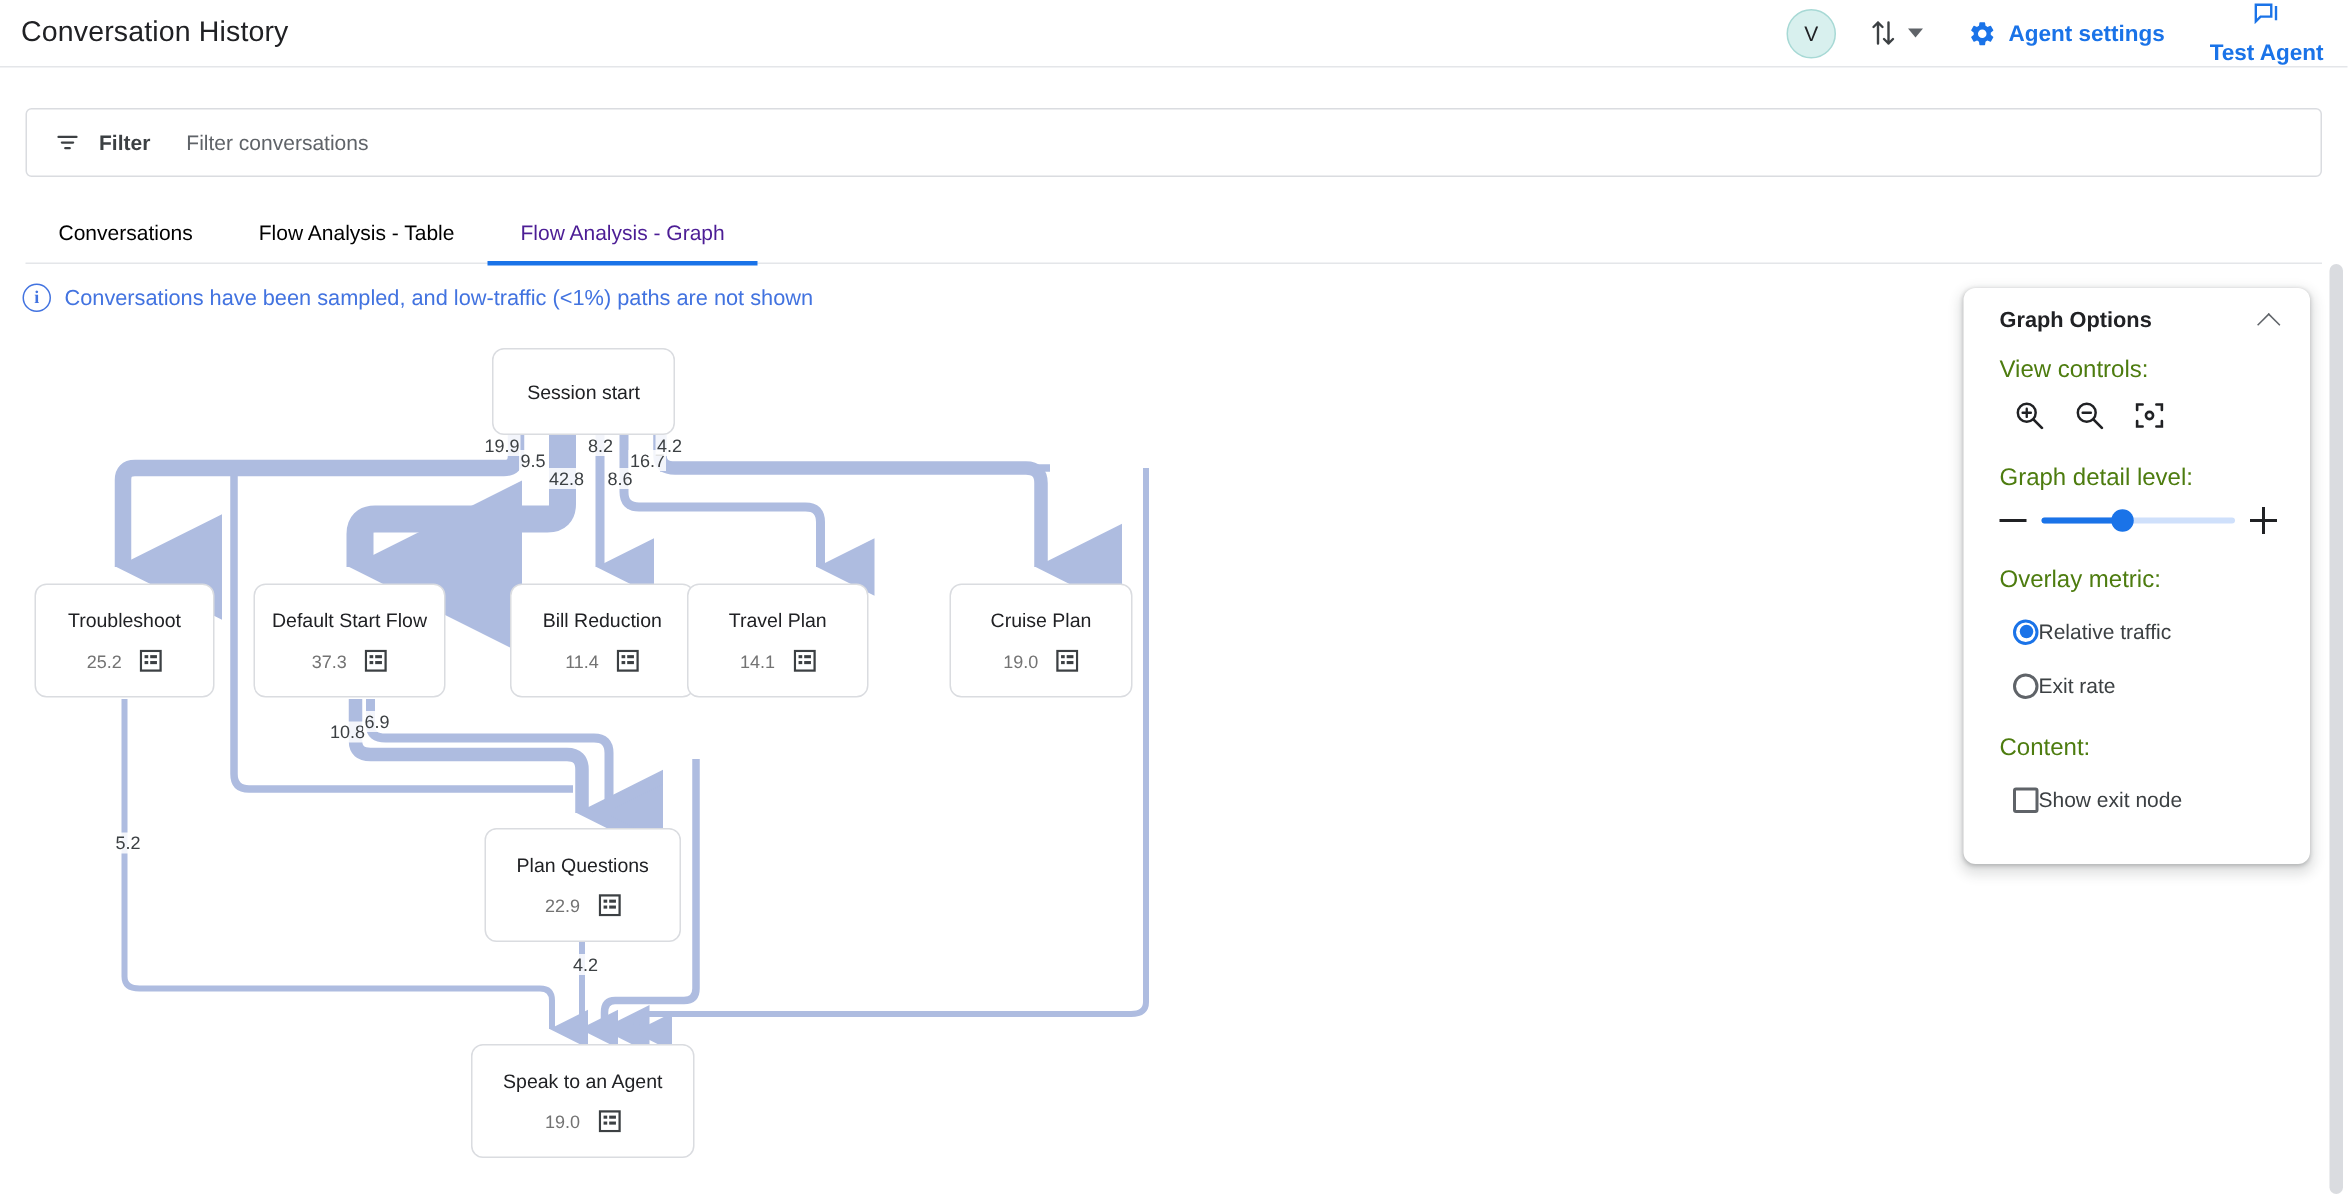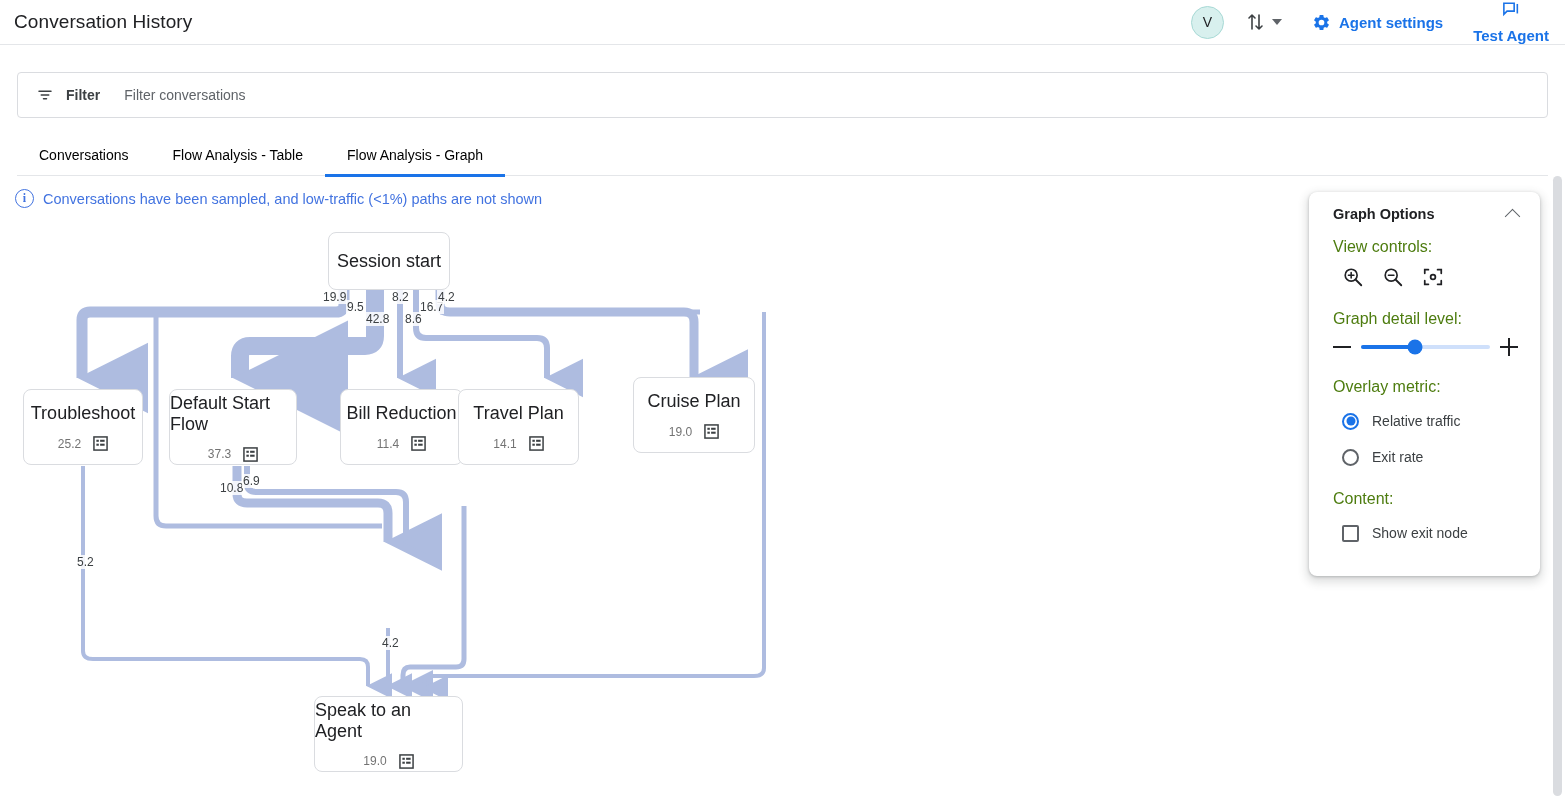--- a/index.html
+++ b/index.html
@@ -89,21 +89,21 @@
     border-bottom: 1px solid #e4e6e9;
   }
   .tab {
     height: 42px;
     display: flex; align-items: center; justify-content: center;
     font-size: 14px; color: #000000;
     cursor: pointer;
     padding: 0 22px;
     position: relative;
   }
-  .tab.active { color: #000000; }
+  .tab.active { color: #4c1d95; }
   .tab.active::after {
     content: ""; position: absolute;
     left: 0; right: 0; bottom: -1px; height: 3px;
     background: #1a73e8;
   }
 
   
   .notice {
     position: absolute; left: 15px; top: 189px;
     display: flex; align-items: center; gap: 9px;
@@ -129,21 +129,21 @@
   .node {
     position: absolute;
     background: #fff;
     border: 1px solid #dadce0;
     border-radius: 8px;
     display: flex; flex-direction: column;
     align-items: center; justify-content: center;
     cursor: pointer;
     z-index: 5;
   }
-  .node-title { font-size: 18px; color: #202124; }
+  .node-title { font-size: 13px; color: #202124; }
   .node-meta {
     display: flex; align-items: center; gap: 12px;
     margin-top: 12px;
   }
   .node-value { font-size: 12px; color: #737373; }
   .list-icon { width: 15px; height: 15px; display: block; }
 
   .edge-label {
     position: absolute;
     font-size: 12px; color: #3c4043;
@@ -203,21 +203,21 @@
     width: 42%; background: #1a73e8; border-radius: 2px;
   }
   .slider-thumb {
     position: absolute; left: 42%; top: 50%;
     width: 15px; height: 15px; border-radius: 50%;
     background: #1a73e8; transform: translate(-50%,-50%);
     cursor: pointer;
   }
 
   .radio-row, .check-row {
-    display: flex; align-items: center; gap: 13px;
+    display: flex; align-items: center; 
     margin-bottom: 6px; padding-left: 9px; cursor: pointer;
     height: 30px;
   }
   .radio {
     width: 17px; height: 17px; border-radius: 50%;
     border: 2px solid #5f6368; flex: none;
     position: relative;
   }
   .radio.checked { border-color: #1a73e8; }
   .radio.checked::after {
@@ -394,34 +394,47 @@
       <svg class="list-icon" viewBox="0 0 16 16">
         <rect x="1" y="1" width="14" height="14" fill="none" stroke="#3c4043" stroke-width="1.6"></rect>
         <rect x="3.6" y="4" width="2.6" height="2.2" fill="#3c4043"></rect>
         <rect x="3.6" y="8.2" width="2.6" height="2.2" fill="#3c4043"></rect>
         <rect x="7.6" y="4" width="4.8" height="2.2" fill="#3c4043"></rect>
         <rect x="7.6" y="8.2" width="4.8" height="2.2" fill="#3c4043"></rect>
       </svg>
     </div>
   </div>
 
-  <div class="node" style="left:633px; top:161px; width:122px; height:76px;">
+  <div class="node" style="left:633px; top:173px; width:122px; height:76px;">
     <div class="node-title">Cruise Plan</div>
     <div class="node-meta">
       <span class="node-value">19.0</span>
       <svg class="list-icon" viewBox="0 0 16 16">
         <rect x="1" y="1" width="14" height="14" fill="none" stroke="#3c4043" stroke-width="1.6"></rect>
         <rect x="3.6" y="4" width="2.6" height="2.2" fill="#3c4043"></rect>
         <rect x="3.6" y="8.2" width="2.6" height="2.2" fill="#3c4043"></rect>
         <rect x="7.6" y="4" width="4.8" height="2.2" fill="#3c4043"></rect>
         <rect x="7.6" y="8.2" width="4.8" height="2.2" fill="#3c4043"></rect>
       </svg>
     </div>
   </div>
 
+  <div class="node" style="left:323px; top:336px; width:131px; height:76px;">
+    <div class="node-title">Plan Questions</div>
+    <div class="node-meta">
+      <span class="node-value">22.9</span>
+      <svg class="list-icon" viewBox="0 0 16 16">
+        <rect x="1" y="1" width="14" height="14" fill="none" stroke="#3c4043" stroke-width="1.6"></rect>
+        <rect x="3.6" y="4" width="2.6" height="2.2" fill="#3c4043"></rect>
+        <rect x="3.6" y="8.2" width="2.6" height="2.2" fill="#3c4043"></rect>
+        <rect x="7.6" y="4" width="4.8" height="2.2" fill="#3c4043"></rect>
+        <rect x="7.6" y="8.2" width="4.8" height="2.2" fill="#3c4043"></rect>
+      </svg>
+    </div>
+  </div>
 
   <div class="node" style="left:314px; top:480px; width:149px; height:76px;">
     <div class="node-title">Speak to an Agent</div>
     <div class="node-meta">
       <span class="node-value">19.0</span>
       <svg class="list-icon" viewBox="0 0 16 16">
         <rect x="1" y="1" width="14" height="14" fill="none" stroke="#3c4043" stroke-width="1.6"></rect>
         <rect x="3.6" y="4" width="2.6" height="2.2" fill="#3c4043"></rect>
         <rect x="3.6" y="8.2" width="2.6" height="2.2" fill="#3c4043"></rect>
         <rect x="7.6" y="4" width="4.8" height="2.2" fill="#3c4043"></rect>

